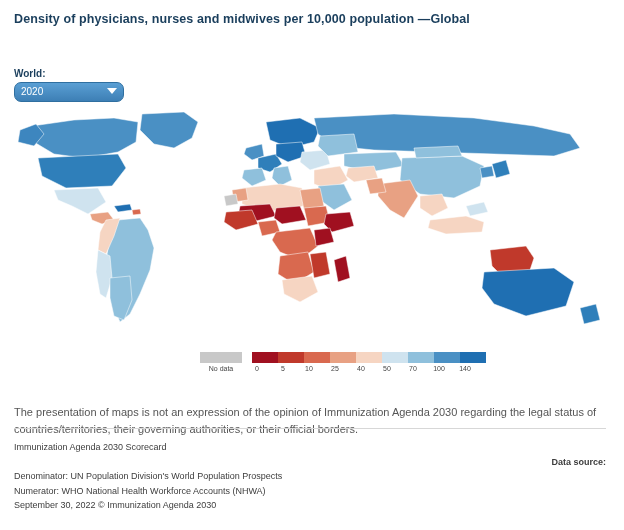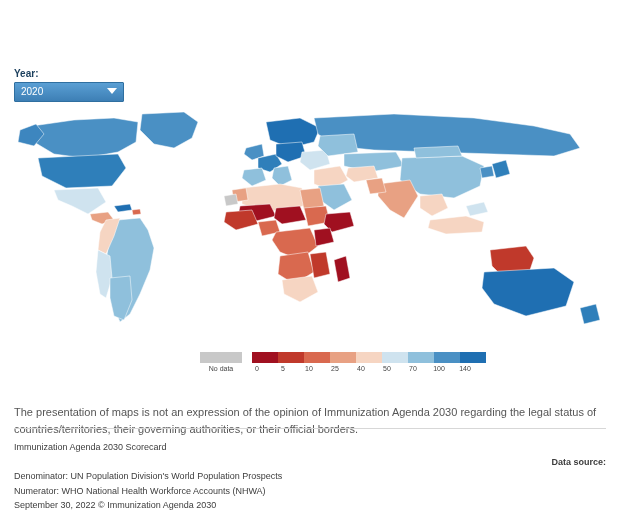--- a/index.html
+++ b/index.html
@@ -39,21 +39,21 @@
     color: #1a3e5c;
   }
   .year-select {
     position: absolute;
     left: 14px;
     top: 82px;
     width: 110px;
     height: 20px;
     background: linear-gradient(#5a9fd4, #3d7fb5);
     border: 1px solid #2f6fa0;
-    border-radius: 1px;
+    border-radius: 7px;
     box-sizing: border-box;
     cursor: pointer;
   }
   .year-select .val {
     position: absolute;
     left: 6px;
     top: 3px;
     font-size: 10px;
     color: #ffffff;
   }
@@ -164,22 +164,23 @@
   }
   .footer div {
     white-space: nowrap;
   }
 </style>
 </head>
 <body>
 
 <div class="page">
 
-
-  <div class="year-label">Year:</div>
+  <div class="title">Density of physicians, nurses and midwives per 10,000 population —Global</div>
+
+  <div class="year-label">World:</div>
 
   <div class="year-select">
     <span class="val">2020</span>
     <span class="chev"></span>
   </div>
 
   <div class="map-wrap">
     <svg class="map-svg" width="596" height="240" viewBox="0 0 596 240" xmlns="http://www.w3.org/2000/svg">
       <rect x="0" y="0" width="596" height="240" fill="#ffffff"></rect>
       <g stroke="#ffffff" stroke-width="0.5">

